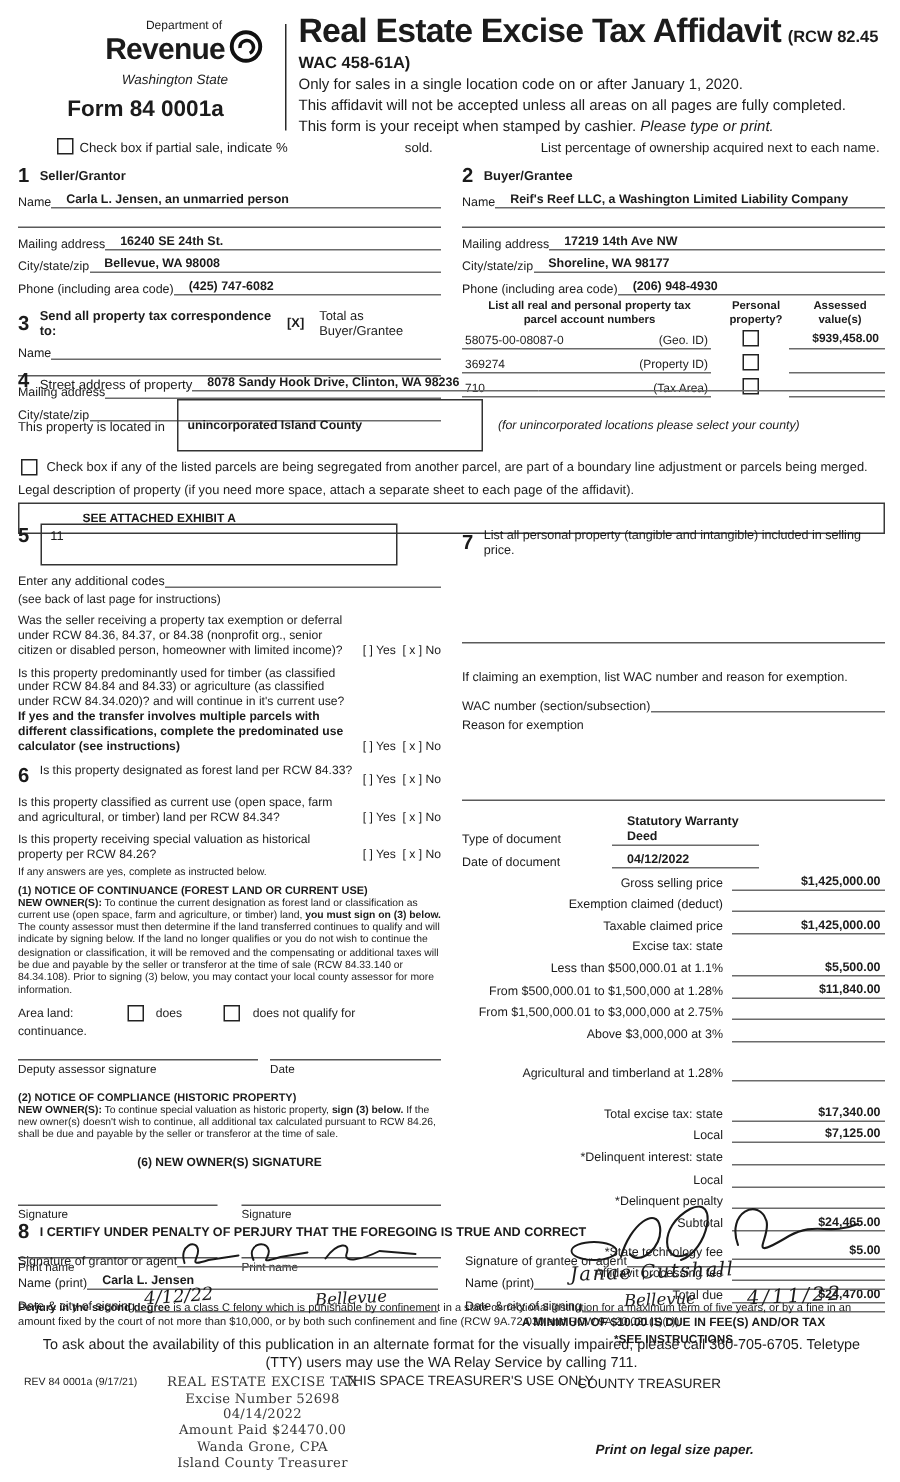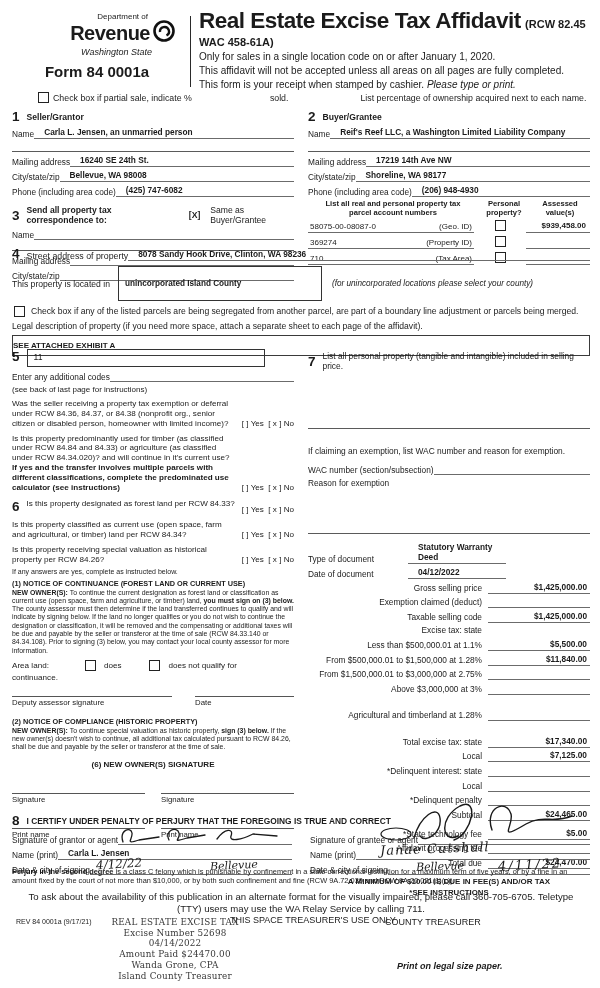--- a/index.html
+++ b/index.html
@@ -48,32 +48,32 @@
   .punder{width:162px;display:flex;justify-content:space-between;border-bottom:1px solid #6b6b6b;padding:0 2px 1px 2px;}
   .pcb{width:52px;text-align:center;}
   .pval{flex:1;border-bottom:1px solid #6b6b6b;text-align:right;padding:0 4px 1px 4px;font-weight:bold;min-height:10px;}
   
   .sec4{top:243px;}
   .loc-row{display:flex;align-items:center;margin-top:5px;font-size:8.6px;}
   .loc-box{border:1.2px solid #333;width:190px;padding:12px 6px;font-size:8.2px;font-weight:bold;margin-left:8px;}
   .loc-note{font-size:8.2px;font-style:italic;margin-left:10px;}
   .seg-row{display:flex;align-items:flex-start;margin-top:5px;font-size:8.6px;gap:6px;padding-left:2px;}
   .legal-lbl{font-size:8.6px;margin-top:4px;}
-  .exhibit{border:1.3px solid #3a3a3a;margin-top:4px;height:19px;display:flex;align-items:center;font-size:8px;font-weight:bold;}
+  .exhibit{border:1.3px solid #3a3a3a;margin-top:4px;height:19px;display:flex;align-items:center;padding-left:42px;font-size:8px;font-weight:bold;}
   
   .code-row{display:flex;align-items:flex-start;}
-  .code-box{border:1.3px solid #333;width:238px;height:18px;font-size:8.6px;padding:2px 0 0 6px;box-sizing:border-box;}
+  .code-box{border:1.3px solid #333;width:238px;height:28px;font-size:8.6px;padding:2px 0 0 6px;box-sizing:border-box;}
   .qrow{display:flex;align-items:flex-end;margin-top:5px;}
   .qtext{font-size:8.1px;line-height:1.22;flex:1;padding-right:6px;}
   .ans{font-size:8.1px;white-space:nowrap;padding-bottom:1px;}
   .smnote{font-size:7px;margin-top:3px;}
   .ntitle{font-size:7.3px;font-weight:bold;margin-top:4px;}
   .nbody{font-size:6.9px;line-height:1.2;margin-top:1px;text-align:left;}
   .land-row{display:flex;align-items:center;gap:8px;font-size:8.1px;margin-top:5px;}
-  .sigpair{display:flex;gap:23px;margin-top:14px;}
+  .sigpair{display:flex;gap:8px;margin-top:14px;}
   .sigcell{border-top:1px solid #555;font-size:7.8px;padding-top:1px;}
   .sig3-title{font-size:8px;font-weight:bold;text-align:center;margin-top:8px;}
   .owner-grid{display:flex;gap:16px;}
   .owner-col{flex:1;}
   .sigline{border-bottom:1px solid #555;height:14px;margin-top:10px;}
   .siglbl{font-size:7.8px;margin-top:1px;}
   
   .mrow{display:flex;align-items:flex-end;justify-content:flex-end;margin-top:2.6px;}
   .mlbl{font-size:8.3px;text-align:right;white-space:nowrap;padding-right:6px;padding-bottom:1px;}
   .mval{width:96px;border-bottom:1px solid #6b6b6b;font-size:8.3px;font-weight:bold;text-align:right;padding:0 3px 1px 3px;min-height:10px;flex:none;}
@@ -162,21 +162,21 @@
         </div>
       <div class="frow">
           <span class="l">Phone (including area code)</span>
           <span class="v">(425) 747-6082</span>
         </div>
 
       <div class="sec-head" style="margin-top:8px;">
         <span class="secnum">3</span>
         <span class="sec-title">Send all property tax correspondence to:</span>
         <span class="sec-title" style="margin-left:10px;">[X]</span>
-        <span class="sec-title" style="margin-left:10px;font-weight:normal;">Same as Buyer/Grantee</span>
+        <span class="sec-title" style="margin-left:10px;font-weight:normal;">Total as Buyer/Grantee</span>
       </div>
       <div class="frow">
           <span class="l">Name</span>
           <span class="v empty"></span>
         </div>
       <div class="rule" style="margin-top:10px;"></div>
       <div class="frow">
           <span class="l">Mailing address</span>
           <span class="v empty"></span>
         </div>
@@ -376,21 +376,21 @@
 
       <div class="mrow">
           <span class="mlbl">Gross selling price</span>
           <span class="mval">$1,425,000.00</span>
         </div>
       <div class="mrow">
           <span class="mlbl">Exemption claimed (deduct)</span>
           <span class="mval"></span>
         </div>
       <div class="mrow">
-          <span class="mlbl">Taxable selling code</span>
+          <span class="mlbl">Taxable claimed price</span>
           <span class="mval">$1,425,000.00</span>
         </div>
       <div class="mrow">
           <span class="mlbl">Excise tax: state</span>
           <span class="mval none"></span>
         </div>
       <div class="mrow">
           <span class="mlbl">Less than $500,000.01 at 1.1%</span>
           <span class="mval">$5,500.00</span>
         </div>

